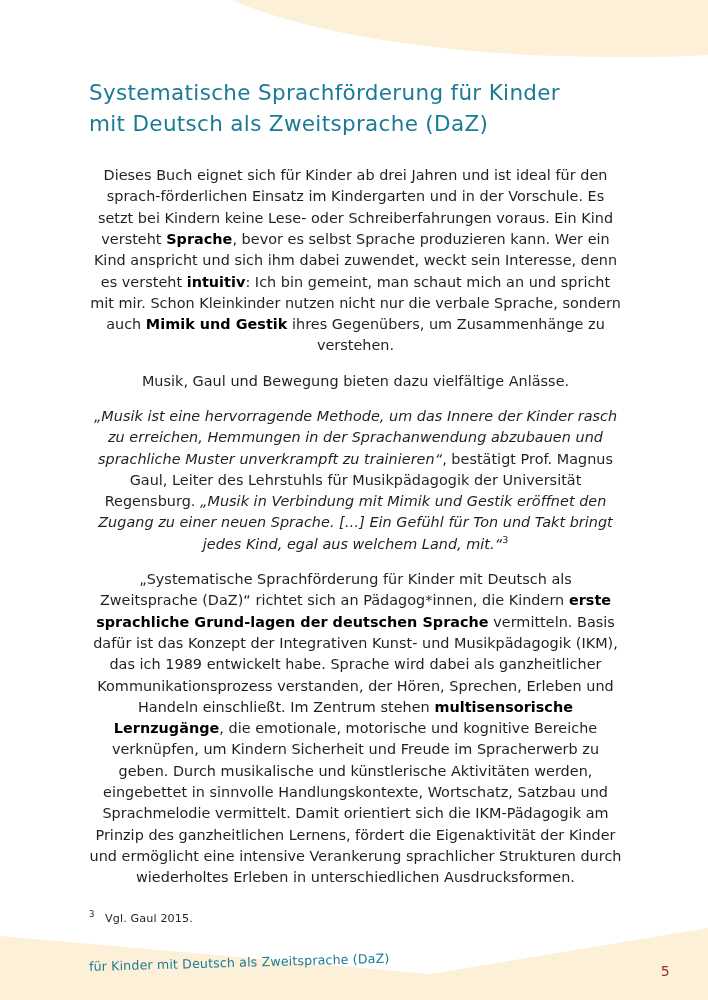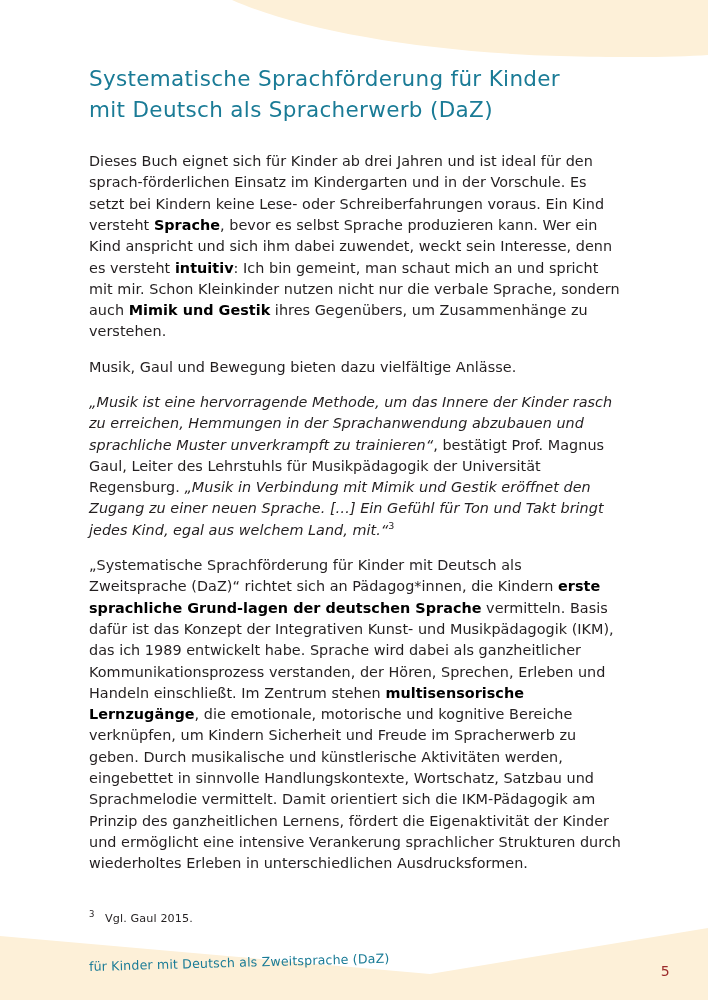--- a/index.html
+++ b/index.html
@@ -26,21 +26,21 @@
     pointer-events: none;
   }
   .deco-wave.top  { top: 0;     height: 80px; }
   .deco-wave.bottom { bottom: 0; height: 90px; }
   .deco-wave svg { display: block; width: 100%; height: 100%; }
 
   
   .content {
     position: absolute;
     left: 89px;
-    top: 64px;
+    top: 78px;
     width: 533px;
   }
 
   
   .doc-title {
     margin: 0 0 26px 0;
     font-family: "DejaVu Sans", "Liberation Sans", sans-serif;
     font-size: 21.5px;
     font-weight: 400;
     line-height: 1.42;
@@ -49,21 +49,21 @@
   }
   .doc-title .tline { display: block; }
 
   
   .body-text p {
     margin: 0 0 14px 0;
     font-size: 14.4px;
     line-height: 21.3px;
     color: #231f20;
     letter-spacing: 0.002em;
-    text-align: left;
+    text-align: center;
   }
   .body-text p:last-child { margin-bottom: 4px; }
 
   .body-text b,
   .body-text strong {
     font-weight: 700;
     color: #000000;
   }
 
   .body-text i,
@@ -139,21 +139,21 @@
   <div class="deco-wave bottom">
     <svg viewBox="0 0 708 90" preserveAspectRatio="none" aria-hidden="true">
       <path d="M0,26 L430,64 L708,18 L708,90 L0,90 Z" fill="#fdf0d8"></path>
     </svg>
   </div>
 
   <div class="content">
 
     <h1 class="doc-title">
       <span class="tline">Systematische Sprachförderung für Kinder</span>
-      <span class="tline">mit Deutsch als Spracherwerb (DaZ)</span>
+      <span class="tline">mit Deutsch als Zweitsprache (DaZ)</span>
     </h1>
 
     <div class="body-text">
 
       <p><span>Dieses Buch eignet sich für Kinder ab drei Jahren und ist ideal für den sprach-förderlichen Einsatz im Kindergarten und in der Vorschule. Es setzt bei Kindern keine Lese- oder Schreiberfahrungen voraus. Ein Kind versteht </span><b>Sprache</b><span>, bevor es selbst Sprache produzieren kann. Wer ein Kind anspricht und sich ihm dabei zuwendet, weckt sein Interesse, denn es versteht </span><b>intuitiv</b><span>: Ich bin gemeint, man schaut mich an und spricht mit mir. Schon Kleinkinder nutzen nicht nur die verbale Sprache, sondern auch </span><b>Mimik und Gestik</b><span> ihres Gegenübers, um Zusammenhänge zu verstehen.</span></p>
 
       <p>Musik, Gaul und Bewegung bieten dazu vielfältige Anlässe.</p>
 
       <p class="quote-para"><i>„Musik ist eine hervorragende Methode, um das Innere der Kinder rasch zu erreichen, Hemmungen in der Sprachanwendung abzubauen und sprachliche Muster unverkrampft zu trainieren“</i><span>, bestätigt Prof. Magnus Gaul, Leiter des Lehrstuhls für Musikpädagogik der Universität Regensburg. </span><i>„Musik in Verbindung mit Mimik und Gestik eröffnet den Zugang zu einer neuen Sprache. […] Ein Gefühl für Ton und Takt bringt jedes Kind, egal aus welchem Land, mit.“</i><sup class="fn-ref">3</sup></p>
 

